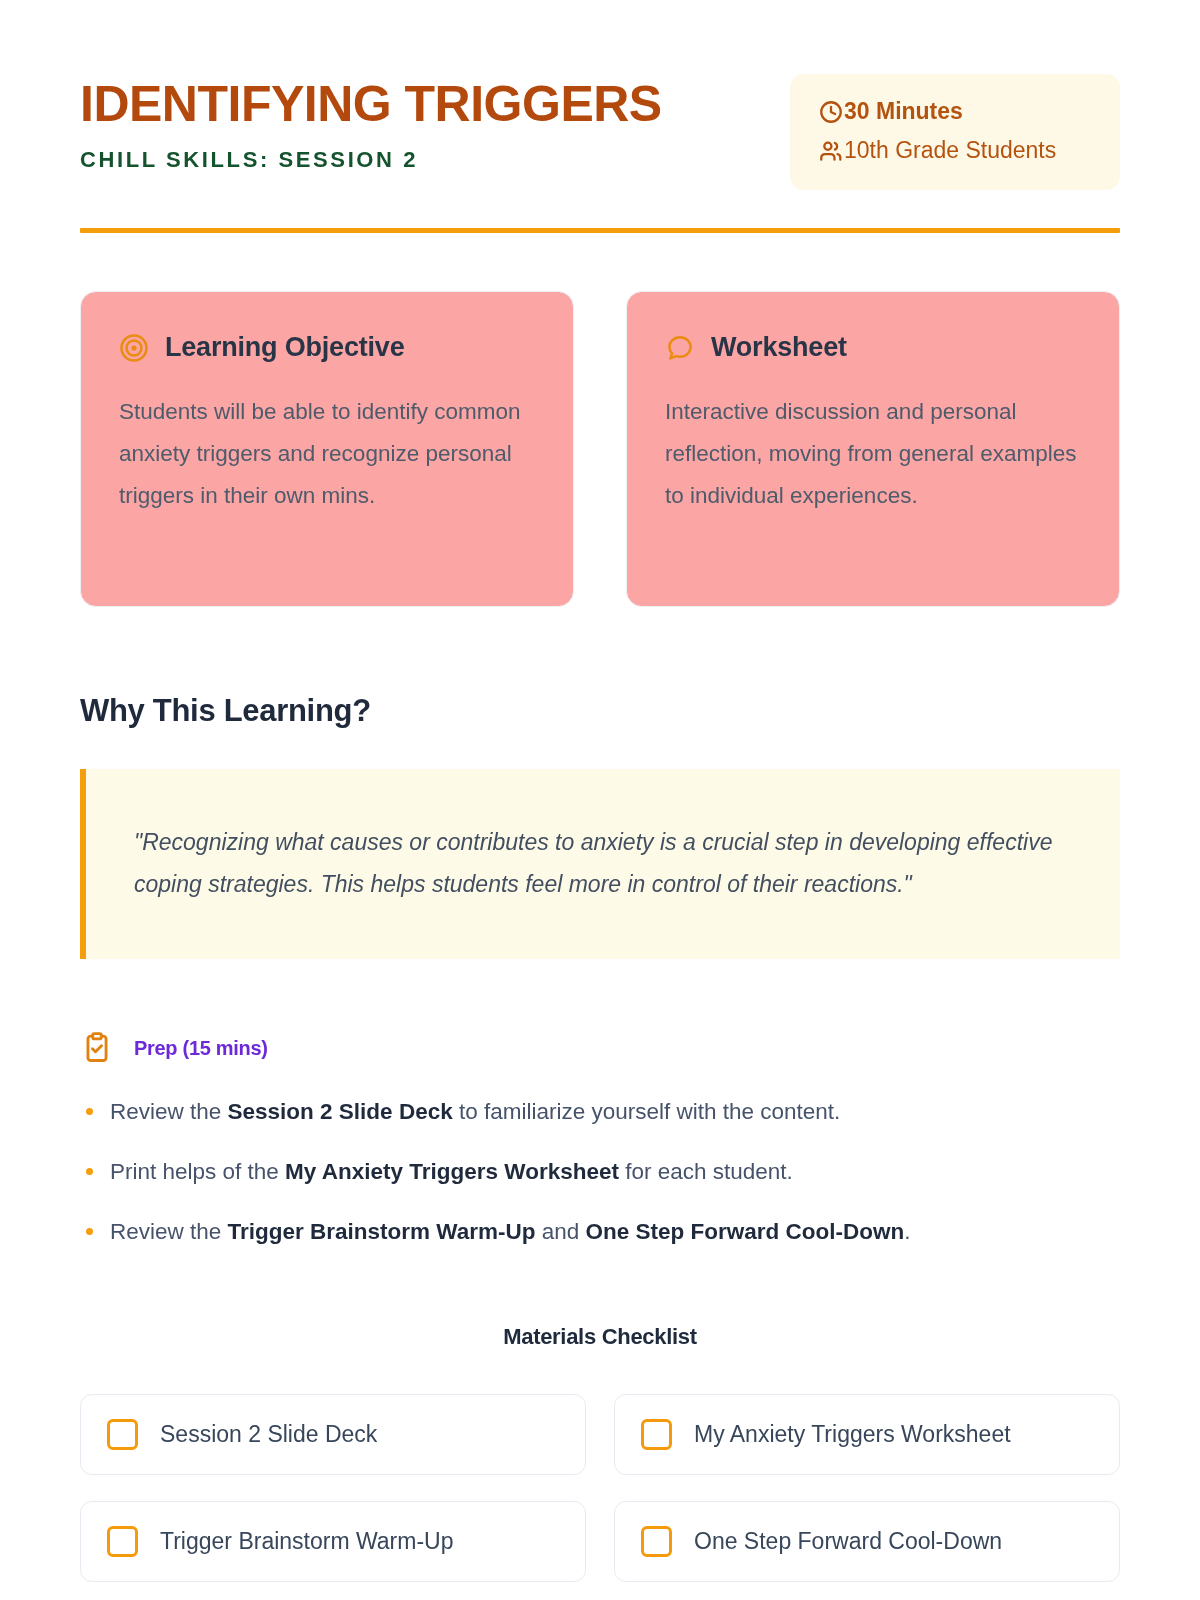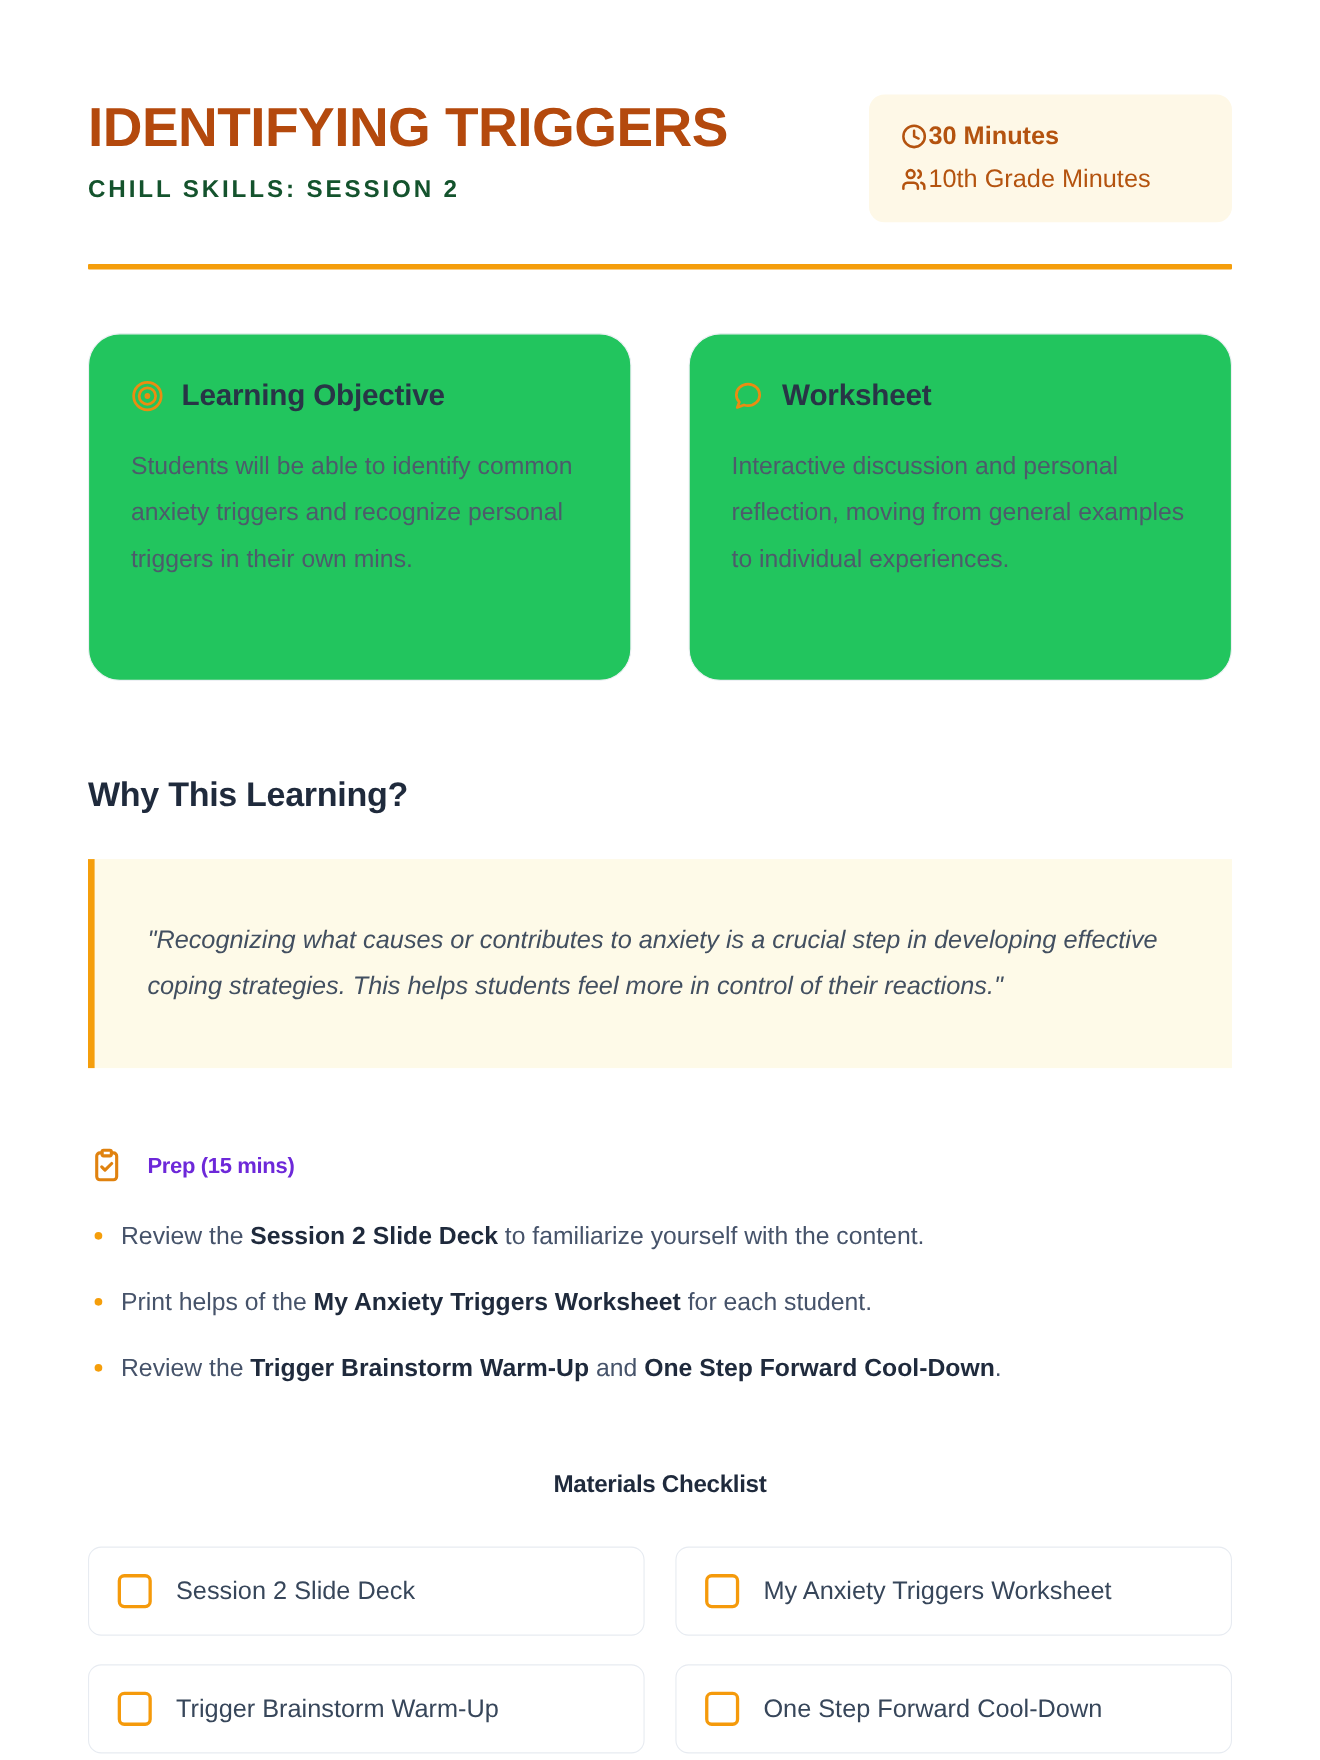--- a/index.html
+++ b/index.html
@@ -9,21 +9,21 @@
     height: 1600px;
     background: #ffffff;
     font-family: "Liberation Sans", sans-serif;
     overflow: hidden;
   }
 
   .page {
     position: relative;
     width: 1200px;
     height: 1202px;
-    padding: 12px 80px;
+    padding: 0 80px;
     background: #ffffff;
   }
 
   
   .header {
     display: flex;
     justify-content: space-between;
     align-items: flex-start;
     padding-top: 74px;
   }
@@ -92,23 +92,23 @@
 
   
   .cards {
     display: flex;
     gap: 52px;
     margin-top: 58px;
   }
 
   .card {
     flex: 1 1 0;
-    background: #22c55e;
+    background: #fca5a5;
     border: 1px solid #EDF0F4;
-    border-radius: 29px;
+    border-radius: 16px;
     padding: 40px 38px 42px 38px;
     min-height: 316px;
   }
 
   .card-head {
     display: flex;
     align-items: center;
     gap: 16px;
   }
 
@@ -274,21 +274,21 @@
         </svg>
         <span class="meta-duration">30 Minutes</span>
       </div>
       <div class="meta-row">
         <svg class="meta-icon" viewBox="0 0 24 24" fill="none" stroke="currentColor" stroke-width="2.1" stroke-linecap="round" stroke-linejoin="round">
           <path d="M15.2 20v-1.8a3.4 3.4 0 0 0-3.4-3.4H6.4A3.4 3.4 0 0 0 3 18.2V20"></path>
           <circle cx="9.1" cy="7.6" r="3.3"></circle>
           <path d="M20.6 20v-1.8a3.4 3.4 0 0 0-2.6-3.3"></path>
           <path d="M15.6 4.6a3.3 3.3 0 0 1 0 6.1"></path>
         </svg>
-        <span class="meta-audience">10th Grade Minutes</span>
+        <span class="meta-audience">10th Grade Students</span>
       </div>
     </div>
 
   </div>
 
   <div class="accent-rule"></div>
 
   <div class="cards">
 
     <div class="card">

